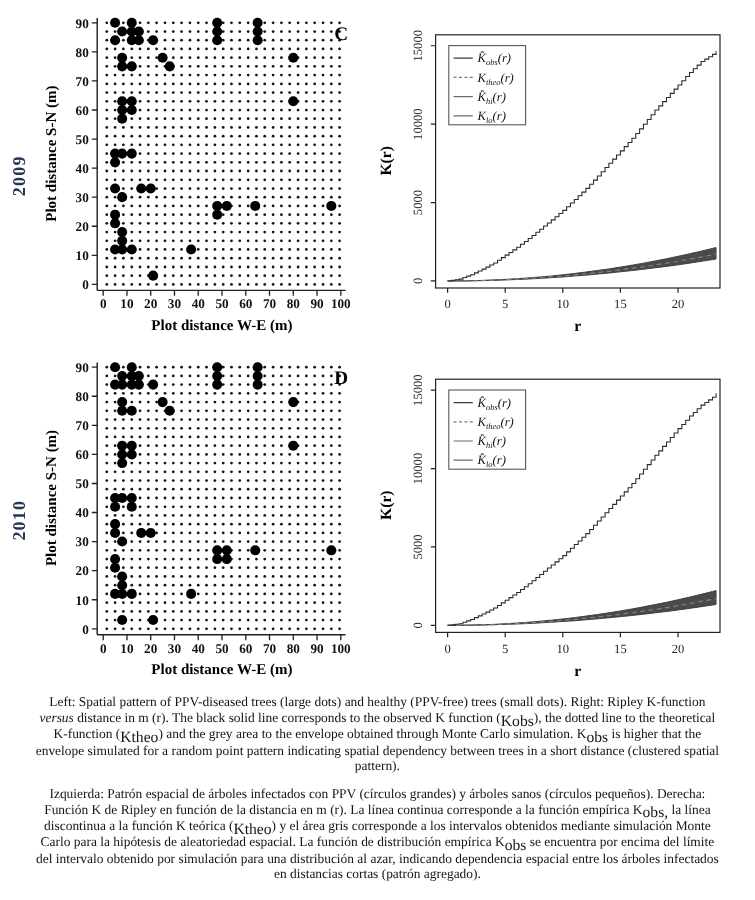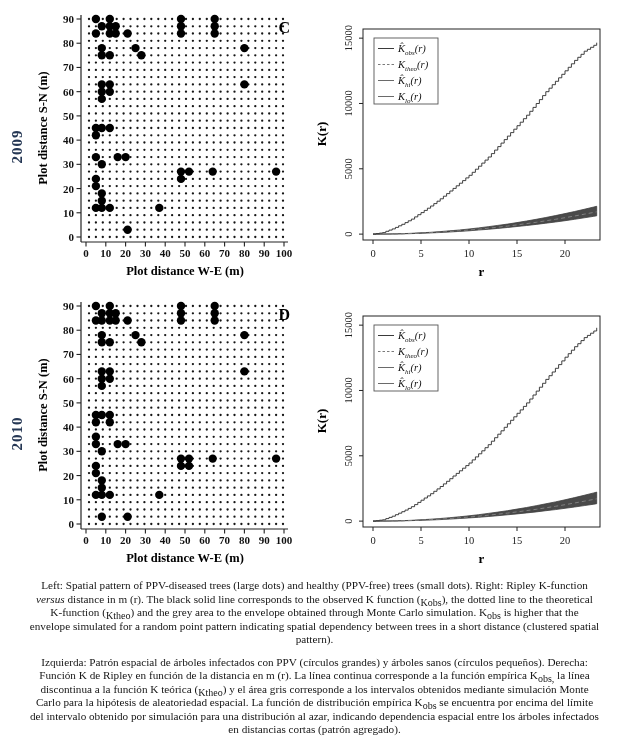--- a/index.html
+++ b/index.html
@@ -6,21 +6,21 @@
   .page{width:629px;height:750px;background:#ffffff;overflow:hidden;
         font-family:"Liberation Serif","DejaVu Serif",serif;}
   .row{display:flex;flex-direction:row;align-items:flex-start;height:287px;}
   .year-col{width:34px;height:287px;display:flex;align-items:center;justify-content:center;flex:0 0 34px;}
   .year-label{transform:rotate(-90deg);white-space:nowrap;font-weight:bold;
               font-size:15px;letter-spacing:1px;color:#253754;
               font-family:"Liberation Serif","DejaVu Serif",serif;}
   svg{display:block;}
   .caption{width:570px;margin:2px auto 0 auto;text-align:center;color:#151515;}
   .caption p{margin:0 0 9px 0;font-size:11.2px;line-height:1.21;}
-  .caption sub{font-size:10px;line-height:0;}
+  .caption sub{font-size:13px;line-height:0;}
   .caption em{font-style:italic;}
 </style>
 </head>
 <body>
 
 <div class="page">
 
   <div class="row" style="margin-top:3px;">
     <div class="year-col">
       <span class="year-label">2009</span>

